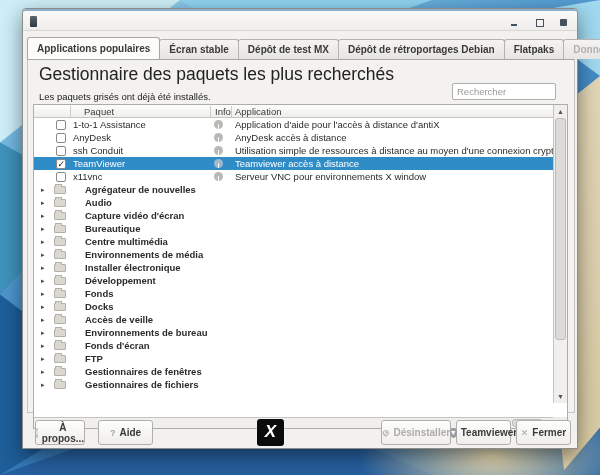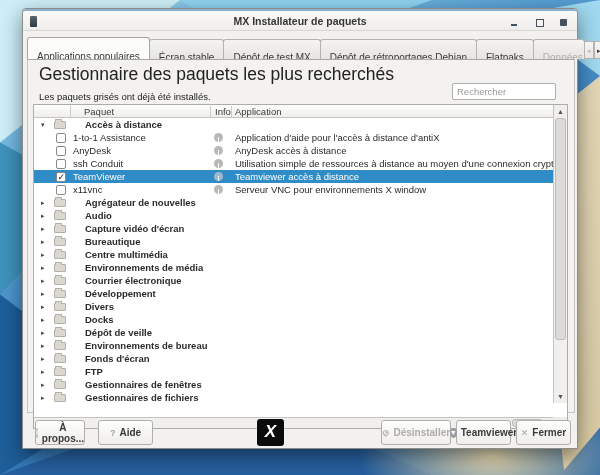--- a/index.html
+++ b/index.html
@@ -32,21 +32,21 @@
     font-size:10.5px; font-weight:bold; color:#353534; }
   .wc { position:absolute; top:7px; width:9px; height:9px; }
   .wc-min::after { content:""; position:absolute; left:1px; bottom:1px; width:6px; height:2px; background:#45525e; }
   .wc-max::after { content:""; position:absolute; left:1px; top:1px; width:6px; height:6px; border:1.5px solid #45525e; }
   .wc-close::after { content:""; position:absolute; left:1px; top:1px; width:7px; height:7px; background:#45525e; border-radius:1px; }
 
   
   .tabbar { position:absolute; left:4px; top:28px; height:22px; right:4px; display:flex; align-items:flex-end; }
   .tab { height:20px; border:1px solid #b5b3b0; border-bottom:none; border-radius:3px 3px 0 0;
     background:linear-gradient(#f4f3f1,#e7e5e3); color:#3a3a38; font-size:10px;
-    padding:8px 9px; line-height:19px; margin-right:-1px; white-space:nowrap; overflow:hidden; flex:0 0 auto; }
+    padding:0 9px; line-height:19px; margin-right:-1px; white-space:nowrap; overflow:hidden; flex:0 0 auto;font-weight:bold; }
   .tab.active { height:22px; background:#fcfcfb; border-color:#a8a6a3; line-height:22px; position:relative; z-index:2; }
   .tab.disabled { color:#b3b1ae; max-width:52px; }
   .tab-scroll { width:10px; height:18px; border:1px solid #b5b3b0; background:linear-gradient(#f6f5f3,#e8e6e4);
     font-size:7px; color:#3a3a38; text-align:center; line-height:17px; flex:0 0 auto; }
   .tab-scroll.disabled { color:#bdbbb8; }
 
   
   .page { position:absolute; left:4px; top:50px; width:548px; height:354px;
     background:#f3f2f0; border:1px solid #c6c4c1; border-top-color:#a8a6a3; }
   .page-title { position:absolute; left:11px; top:4px; font-size:17.5px; color:#222220; }
@@ -120,21 +120,20 @@
   <div class="facet f4"></div>
   <div class="facet f5"></div>
   <div class="facet f6"></div>
   <div class="facet f7"></div>
 </div>
 
 <div class="window">
 
   <div class="titlebar">
     <div class="app-icon"></div>
-    <div class="title-text">MX Installateur de paquets</div>
     <div class="wc wc-min" style="right:58px"></div>
     <div class="wc wc-max" style="right:33px"></div>
     <div class="wc wc-close" style="right:9px"></div>
   </div>
 
   <div class="tabbar">
 
     <div class="tab active">
     <span>Applications populaires</span>
   </div>
@@ -167,25 +166,20 @@
       <div class="thead">
         <div class="th" style="left:50px;width:120px">Paquet</div>
         <div class="th" style="left:181px;width:18px">Info</div>
         <div class="th" style="left:201px;width:300px">Application</div>
         <div class="th-sep" style="left:36px"></div>
         <div class="th-sep" style="left:176px"></div>
         <div class="th-sep" style="left:197px"></div>
       </div>
 
       <div class="tbody">
-          <div class="row expanded">
-    <span class="exp"></span>
-    <span class="folder"></span>
-    <span class="cat-label">Accès à distance</span>
-  </div>
           <div class="row">
     <span class="checkbox"></span>
     <span class="pkg-name">1-to-1 Assistance</span>
     <span class="info-dot">i</span>
     <span class="desc">Application d'aide pour l'accès à distance d'antiX</span>
   </div>
           <div class="row">
     <span class="checkbox"></span>
     <span class="pkg-name">AnyDesk</span>
     <span class="info-dot">i</span>
@@ -235,41 +229,41 @@
     <span class="cat-label">Centre multimédia</span>
   </div>
           <div class="row">
     <span class="exp"></span>
     <span class="folder"></span>
     <span class="cat-label">Environnements de média</span>
   </div>
           <div class="row">
     <span class="exp"></span>
     <span class="folder"></span>
-    <span class="cat-label">Courrier électronique</span>
+    <span class="cat-label">Installer électronique</span>
   </div>
           <div class="row">
     <span class="exp"></span>
     <span class="folder"></span>
     <span class="cat-label">Développement</span>
   </div>
           <div class="row">
     <span class="exp"></span>
     <span class="folder"></span>
-    <span class="cat-label">Divers</span>
+    <span class="cat-label">Fonds</span>
   </div>
           <div class="row">
     <span class="exp"></span>
     <span class="folder"></span>
     <span class="cat-label">Docks</span>
   </div>
           <div class="row">
     <span class="exp"></span>
     <span class="folder"></span>
-    <span class="cat-label">Dépôt de veille</span>
+    <span class="cat-label">Accès de veille</span>
   </div>
           <div class="row">
     <span class="exp"></span>
     <span class="folder"></span>
     <span class="cat-label">Environnements de bureau</span>
   </div>
           <div class="row">
     <span class="exp"></span>
     <span class="folder"></span>
     <span class="cat-label">Fonds d'écran</span>

